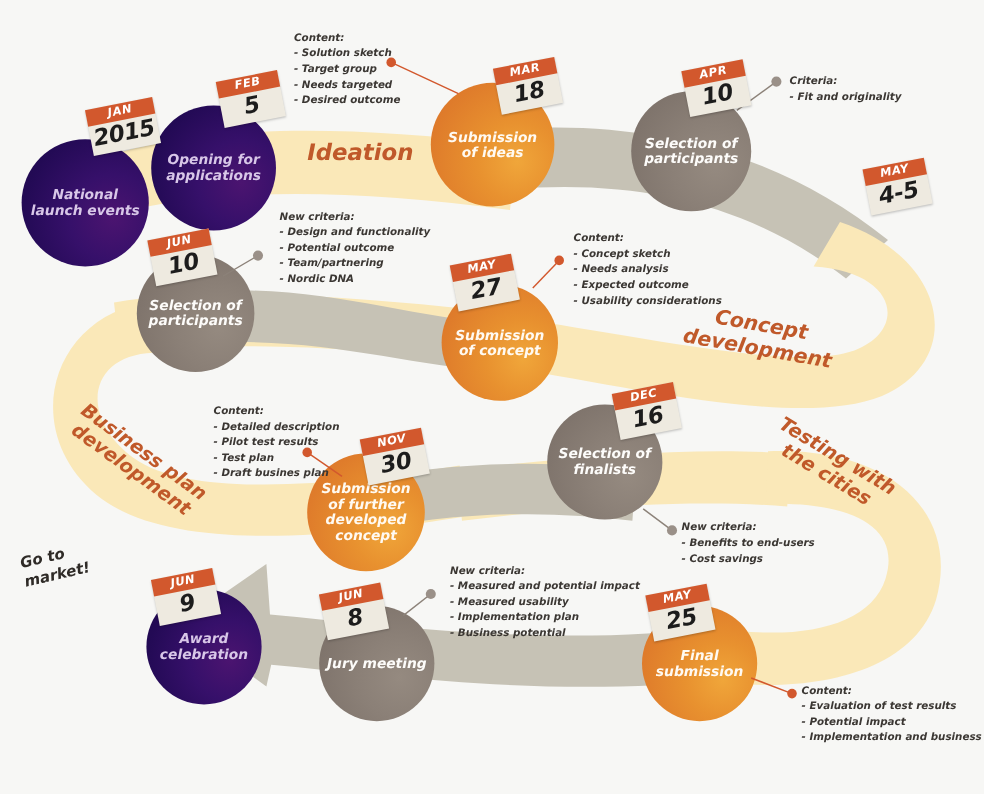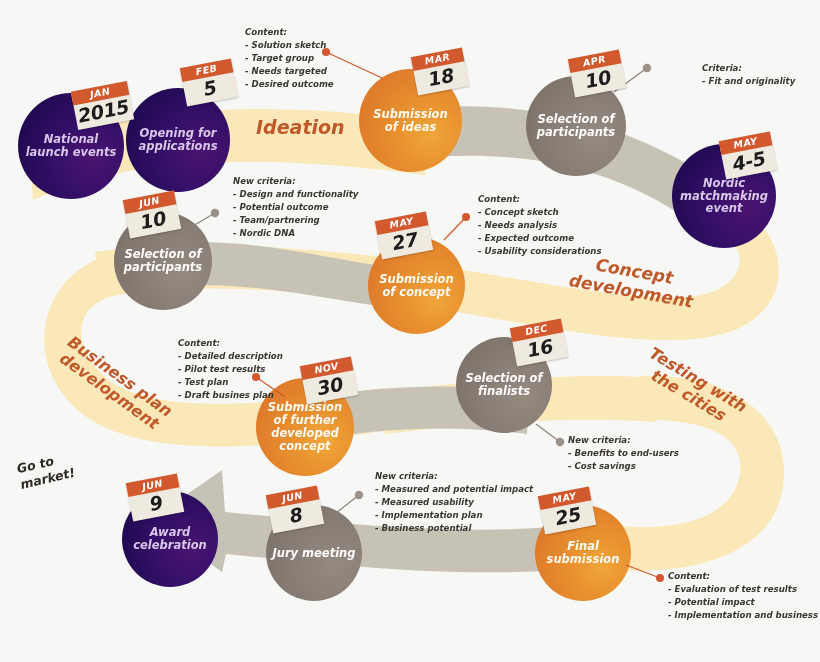--- a/index.html
+++ b/index.html
@@ -196,21 +196,21 @@
     <line x1="560" y1="442" x2="536" y2="424" stroke="#8c8279" stroke-width="1.2"></line>
     <circle cx="560" cy="442" r="4.2" fill="#9a9088"></circle>
 
     <line x1="359" y1="495" x2="336" y2="513" stroke="#8c8279" stroke-width="1.2"></line>
     <circle cx="359" cy="495" r="4.2" fill="#9a9088"></circle>
 
     <line x1="660" y1="578" x2="626" y2="565" stroke="#d2582d" stroke-width="1.2"></line>
     <circle cx="660" cy="578" r="4" fill="#d2582d"></circle>
   </svg>
 
-  <div class="node purple" style="left:18px;top:93px;width:106px;height:106px;font-size:11.5px;">
+  <div class="node purple" style="left:18px;top:116px;width:106px;height:106px;font-size:11.5px;">
     <span class="nlabel">
       <span>National</span><br>
       <span>launch events</span>
     </span>
   </div>
   <div class="cal" style="left:74px;top:86px;width:57px;">
     <div class="m">JAN</div>
     <div class="d">2015</div>
   </div>
 
@@ -240,27 +240,20 @@
     <span class="nlabel">
       <span>Selection of</span><br>
       <span>participants</span>
     </span>
   </div>
   <div class="cal" style="left:571px;top:54px;">
     <div class="m">APR</div>
     <div class="d">10</div>
   </div>
 
-  <div class="node purple" style="left:672px;top:144px;width:104px;height:104px;font-size:11.5px;">
-    <span class="nlabel">
-      <span>Nordic</span><br>
-      <span>matchmaking</span><br>
-      <span>event</span>
-    </span>
-  </div>
   <div class="cal" style="left:722px;top:136px;">
     <div class="m">MAY</div>
     <div class="d">4-5</div>
   </div>
 
   <div class="node grey" style="left:114px;top:212px;width:98px;height:98px;font-size:11.5px;">
     <span class="nlabel">
       <span>Selection of</span><br>
       <span>participants</span>
     </span>
@@ -338,21 +331,21 @@
   </div>
 
   <div class="note" style="left:245px;top:26px;">
     <span class="nt">Content:</span>
     <span class="nt">- Solution sketch</span>
     <span class="nt">- Target group</span>
     <span class="nt">- Needs targeted</span>
     <span class="nt">- Desired outcome</span>
   </div>
 
-  <div class="note" style="left:658px;top:62px;margin-left:44px;">
+  <div class="note" style="left:658px;top:62px;">
     <span class="nt">Criteria:</span>
     <span class="nt">- Fit and originality</span>
   </div>
 
   <div class="note" style="left:233px;top:175px;">
     <span class="nt">New criteria:</span>
     <span class="nt">- Design and functionality</span>
     <span class="nt">- Potential outcome</span>
     <span class="nt">- Team/partnering</span>
     <span class="nt">- Nordic DNA</span>

